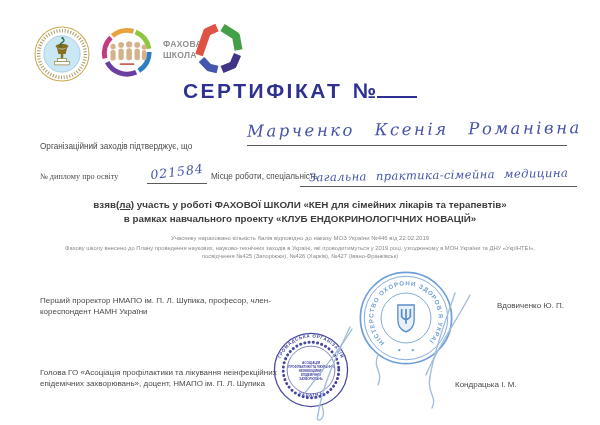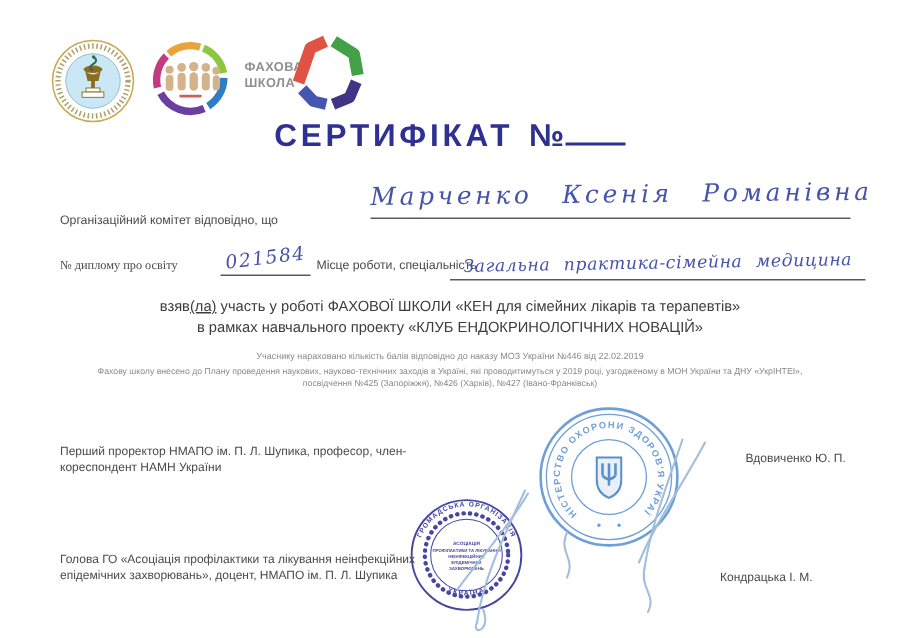--- a/index.html
+++ b/index.html
@@ -41,21 +41,21 @@
     position:absolute; left:147px; top:158px; width:60px; height:26px;
     border-bottom:1.4px solid #5a5a5a; text-align:center;
   }
   .diploma-line .hw { display:block; font-size:12.5px; letter-spacing:1px; transform:rotate(-7deg); margin-top:6px; }
   .work-line {
     position:absolute; left:300px; top:160px; width:277px; height:27px;
     border-bottom:1.4px solid #5a5a5a; text-align:center;
   }
   .work-line .hw { display:block; font-size:11.5px; letter-spacing:.4px; word-spacing:5px; transform:rotate(-1deg); margin-top:8px; white-space:nowrap; }
   
-  .para { position:absolute; width:100%; text-align:center; font-size:9.8px; color:#3d3d3d; }
+  .para { position:absolute; width:100%; text-align:center; font-size:9.8px; color:#3d3d3d;font-weight:bold; }
   .para .u { text-decoration:underline; }
   .fine { position:absolute; width:100%; text-align:center; color:#8a8a8a; white-space:nowrap; }
   
   .sig-block { position:absolute; font-size:8px; line-height:1.35; color:#4a4a4a; }
   .sig-name { position:absolute; font-size:8px; color:#4a4a4a; }
   svg { display:block; }
 </style>
 </head>
 <body>
 
@@ -106,21 +106,21 @@
     <path d="M9.5,36.5 L17,44.5 L25.5,46.5" fill="none" stroke="#4456ad" stroke-width="7.6" stroke-linejoin="round"></path>
     <path d="M30,46.5 L41,42 L45.5,31.5" fill="none" stroke="#3f3486" stroke-width="7.6" stroke-linejoin="round"></path>
   </svg>
 
 
   <div class="title-row">
     <span class="title-main">СЕРТИФІКАТ</span>
     <span class="title-no">№</span><span class="title-blank"></span>
   </div>
 
-  <div class="form-label" style="left:40px; top:142px;">Організаційний комітет відповідно, що</div>
+  <div class="form-label" style="left:40px; top:142px;">Організаційний заходів підтверджує, що</div>
   <div class="name-line">
     <span class="hw">Марченко Ксенія Романівна</span>
   </div>
 
   <div class="form-label" style="left:40px; top:172px;font-family:Liberation Serif, serif;">№ диплому про освіту</div>
   <div class="diploma-line">
     <span class="hw">021584</span>
   </div>
   <div class="form-label" style="left:211px; top:172px;">Місце роботи, спеціальність</div>
   <div class="work-line">
@@ -192,15 +192,15 @@
       <path d="M100,62 C88,88 72,120 68,150"></path>
       <path d="M55,128 C68,110 90,85 102,64"></path>
       <path d="M68,150 C64,159 78,156 72,141"></path>
       <path d="M128,90 C122,104 134,106 128,120"></path>
     </g>
   </svg>
 
   <div class="sig-block" style="left:40px; top:296px; width:236px;">Перший проректор НМАПО ім. П. Л. Шупика, професор, член-кореспондент НАМН України</div>
   <div class="sig-name" style="left:497px; top:301px;">Вдовиченко Ю. П.</div>
   <div class="sig-block" style="left:40px; top:368px; width:252px;">Голова ГО «Асоціація профілактики та лікування неінфекційних епідемічних захворювань», доцент, НМАПО ім. П. Л. Шупика</div>
-  <div class="sig-name" style="left:480px; top:380px;">Кондрацька І. М.</div>
+  <div class="sig-name" style="left:455px; top:380px;">Кондрацька І. М.</div>
 
 </div>
 
 </body></html>

